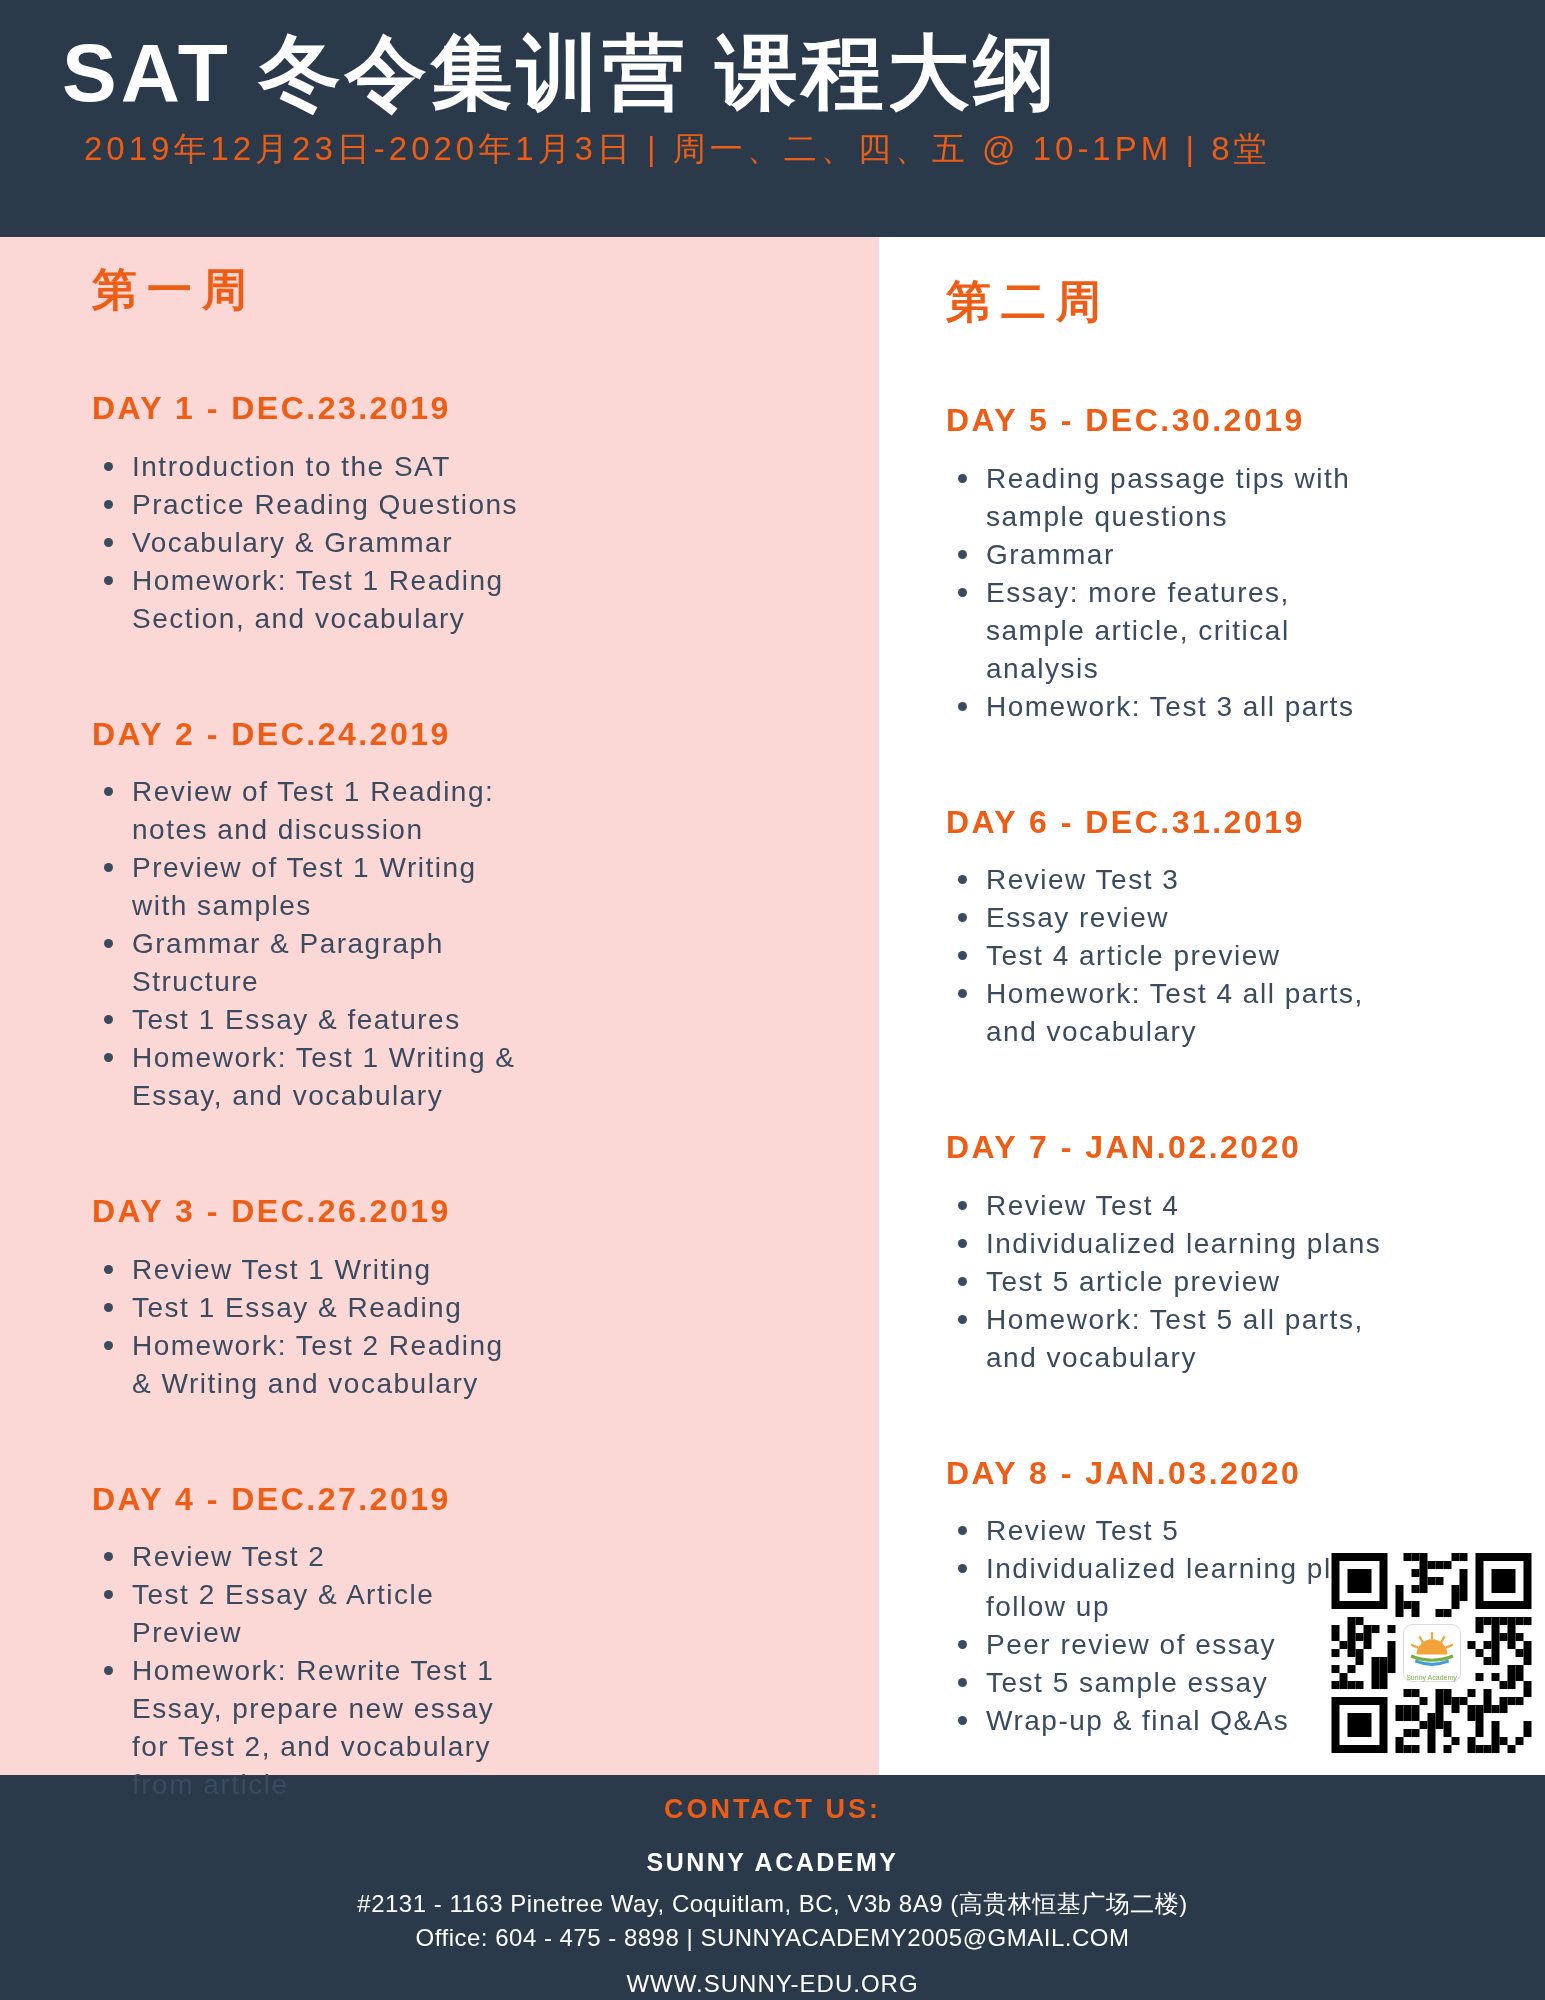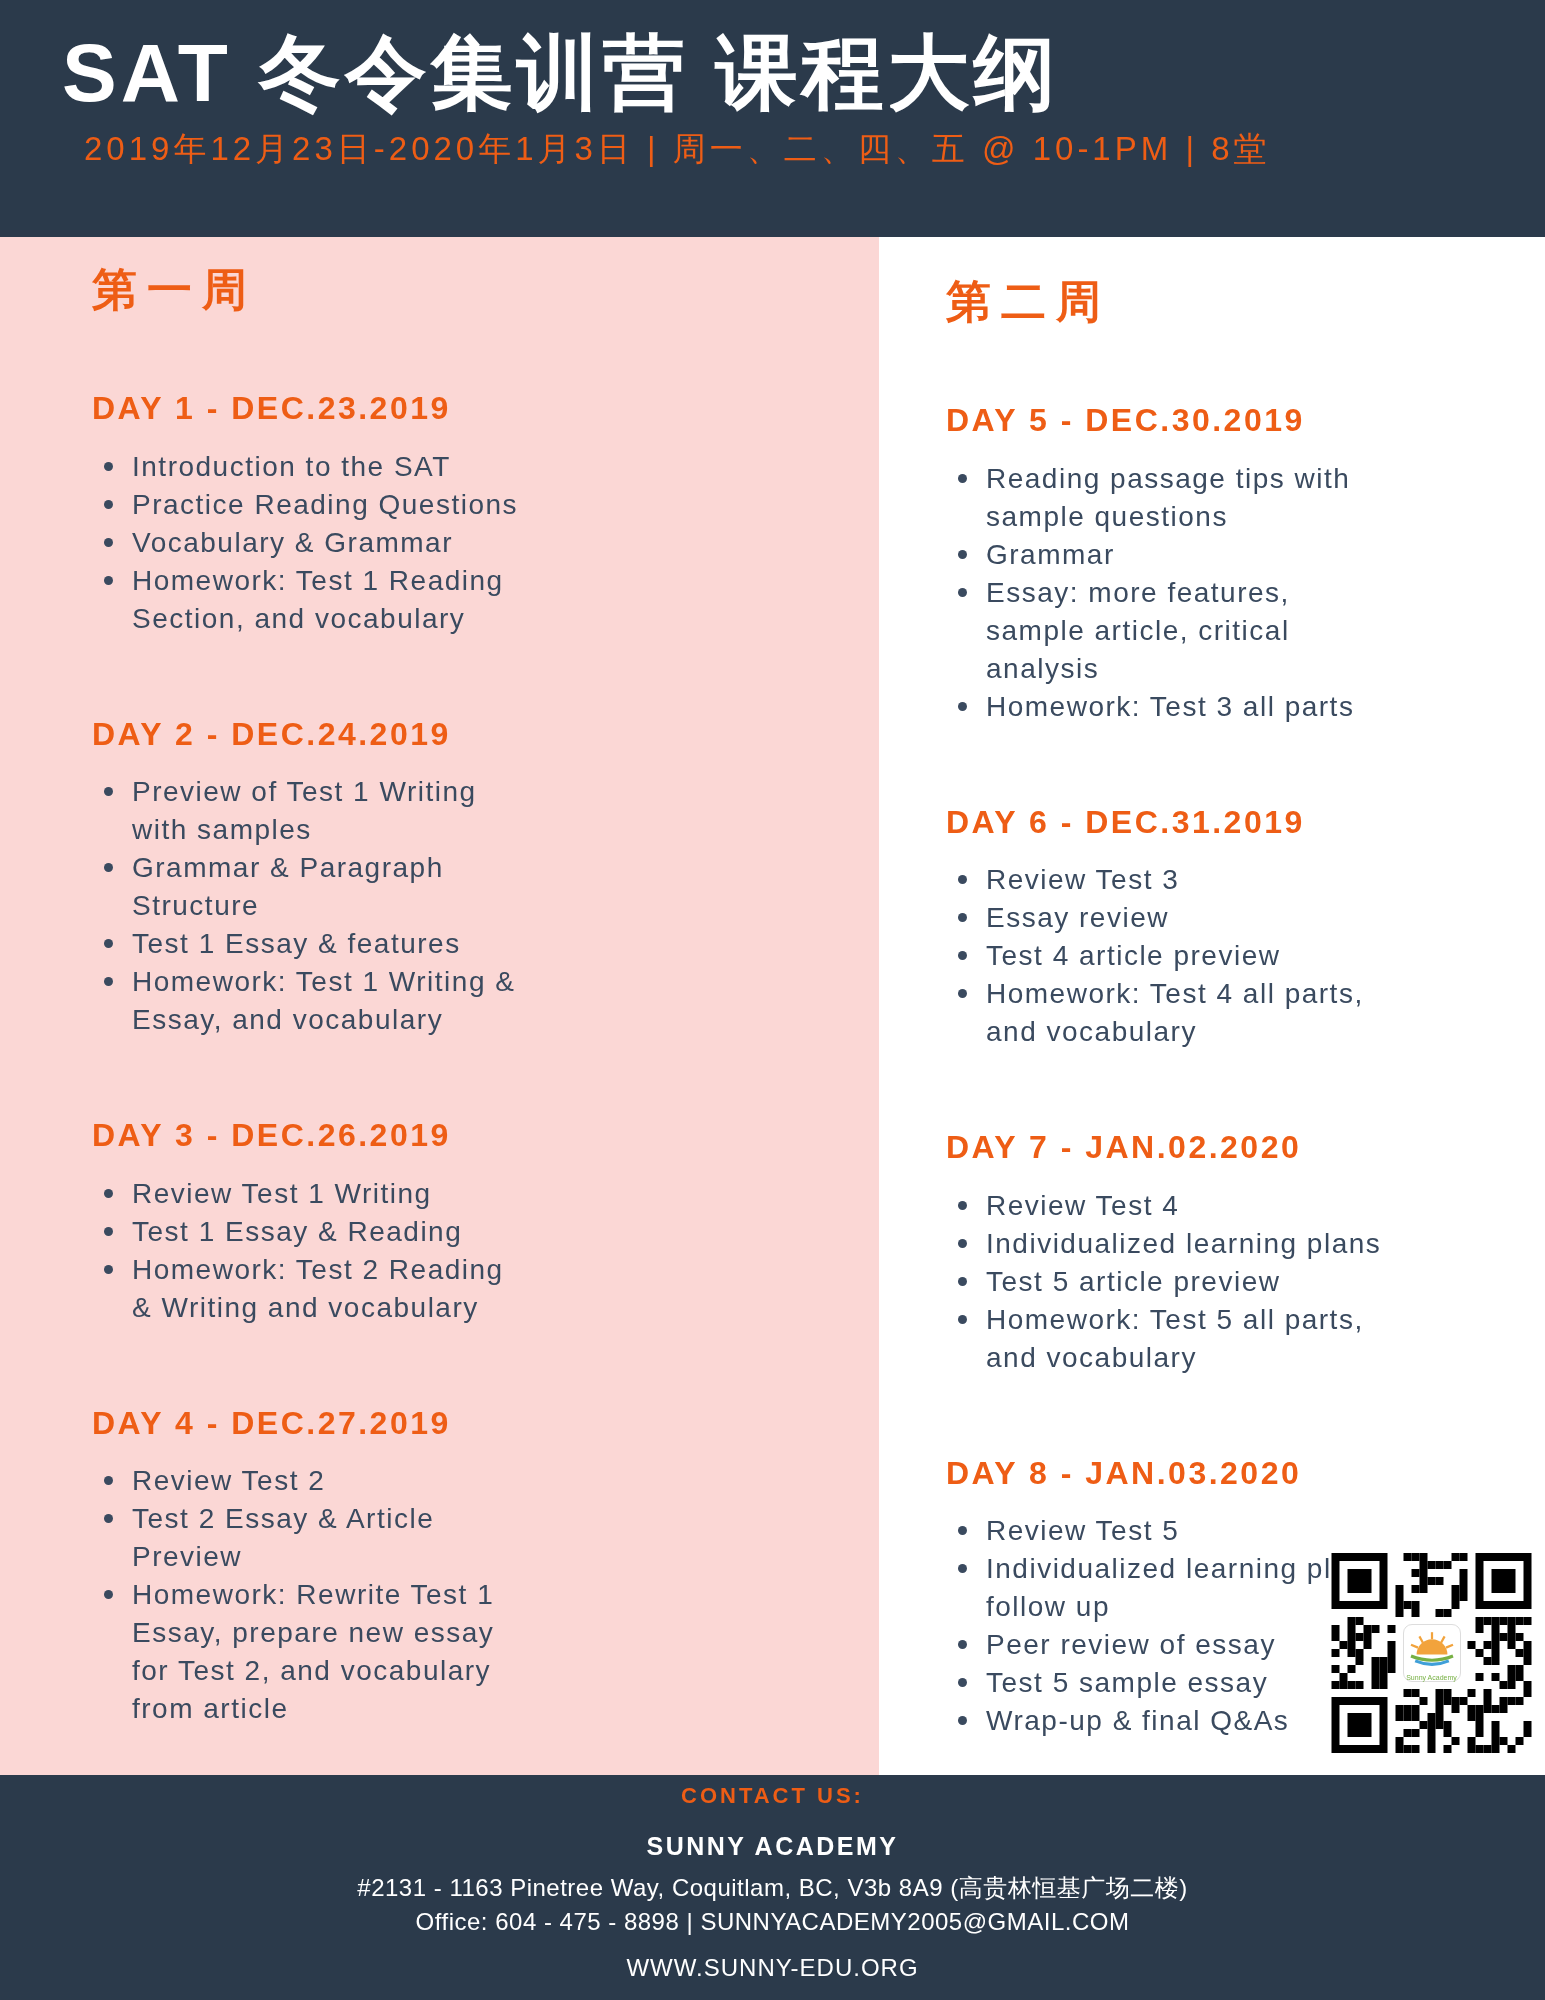--- a/index.html
+++ b/index.html
@@ -31,21 +31,21 @@
   
   .qr{position:absolute;left:1330px;top:1553px;width:203px;height:200px;background:#fff;}
   .qr svg{display:block;width:100%;height:100%;}
   .qr-logo{position:absolute;left:50%;top:50%;transform:translate(-50%,-50%);width:58px;height:58px;
            background:#fff;border:1px solid #ddd;border-radius:9px;display:flex;flex-direction:column;
            align-items:center;justify-content:center;gap:1px;}
   .qr-logo-text{font-size:7px;color:var(--logo-green);letter-spacing:0;white-space:nowrap;}
 
   
   .footer{height:225px;background:var(--navy);text-align:center;color:var(--white);}
-  .contact-heading{padding-top:8px;color:var(--orange);font-size:22px;font-weight:700;letter-spacing:3px;}
+  .contact-heading{padding-top:19px;color:var(--orange);font-size:27px;font-weight:700;letter-spacing:3px;}
   .org-name{margin-top:23px;font-size:25px;font-weight:700;letter-spacing:2.5px;}
   .address{margin-top:12px;font-size:24px;letter-spacing:0.5px;line-height:29px;}
   .office{margin-top:5px;font-size:24px;letter-spacing:0.5px;line-height:29px;}
   .website{margin-top:17px;font-size:24px;letter-spacing:1px;line-height:29px;}
 </style>
 </head>
 <body>
 
 <div class="page">
 
@@ -65,20 +65,21 @@
             <li>Introduction to the SAT</li>
             <li>Practice Reading Questions</li>
             <li>Vocabulary &amp; Grammar</li>
             <li>Homework: Test 1 Reading Section, and vocabulary</li>
           </ul>
       </div>
 
       <div class="day">
         <div class="day-heading">DAY 2 - DEC.24.2019</div>
         <ul class="items">
+            <li>Review of Test 1 Reading: notes and discussion</li>
             <li>Preview of Test 1 Writing with samples</li>
             <li>Grammar &amp; Paragraph Structure</li>
             <li>Test 1 Essay &amp; features</li>
             <li>Homework: Test 1 Writing &amp; Essay, and vocabulary</li>
           </ul>
       </div>
 
       <div class="day">
         <div class="day-heading">DAY 3 - DEC.26.2019</div>
         <ul class="items">

